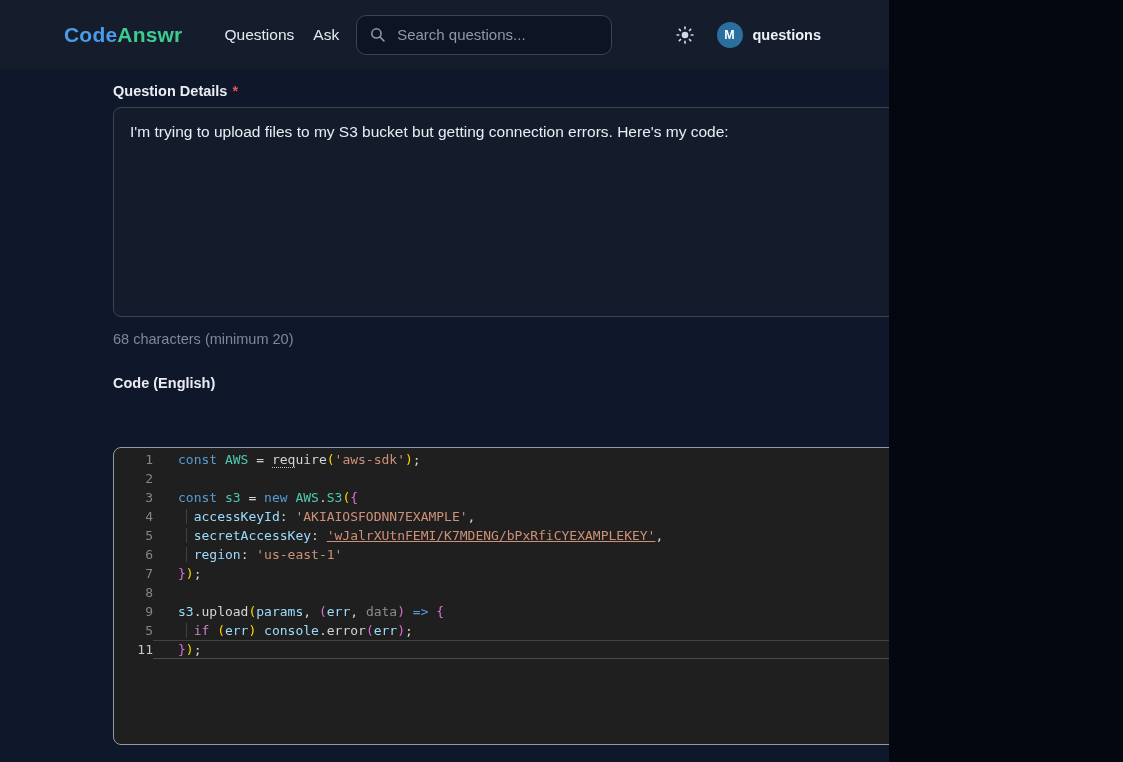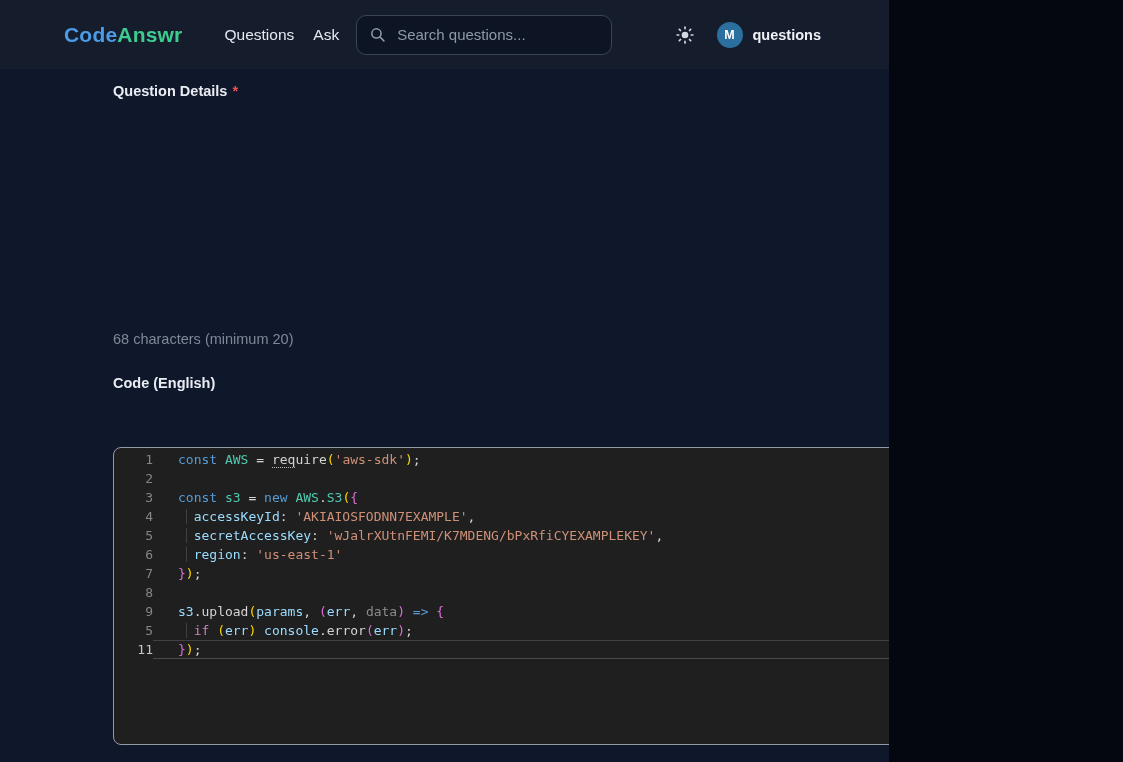--- a/index.html
+++ b/index.html
@@ -113,20 +113,21 @@
       <span class="username">questions</span>
     </div>
   </header>
 
   <main class="main">
 
     <div class="field-label details-label">
       <span>Question Details</span><span class="req">*</span>
     </div>
 
+    <textarea class="q-textarea" spellcheck="false" style="">I'm trying to upload files to my S3 bucket but getting connection errors. Here's my code:</textarea>
     <div class="resize-handle"></div>
 
     <div class="char-count">68 characters (minimum 20)</div>
 
     <div class="field-label code-label">Code (English)</div>
 
 
     <div class="editor">
       <div class="code-lines">
           <div class="cl">
@@ -140,21 +141,21 @@
           <div class="cl">
             <span class="ln">3</span>
             <span class="lc"><span style="color: rgb(86, 156, 214);">const </span><span style="color: rgb(78, 201, 176);">s3</span><span style="color: rgb(212, 212, 212);"> = </span><span style="color: rgb(86, 156, 214);">new </span><span style="color: rgb(78, 201, 176);">AWS</span><span style="color: rgb(212, 212, 212);">.</span><span style="color: rgb(78, 201, 176);">S3</span><span style="color: rgb(255, 215, 0);">(</span><span style="color: rgb(218, 112, 214);">{</span></span>
           </div>
           <div class="cl">
             <span class="ln">4</span>
             <span class="lc"><span class="guide" style="color: rgb(212, 212, 212);">  </span><span style="color: rgb(156, 220, 254); text-align: right;">accessKeyId</span><span style="color: rgb(212, 212, 212);">: </span><span style="color: rgb(206, 145, 120);">'AKIAIOSFODNN7EXAMPLE'</span><span style="color: rgb(212, 212, 212);">,</span></span>
           </div>
           <div class="cl">
             <span class="ln">5</span>
-            <span class="lc"><span class="guide" style="color: rgb(212, 212, 212);">  </span><span style="color: rgb(156, 220, 254);">secretAccessKey</span><span style="color: rgb(212, 212, 212);">: </span><span style="color: rgb(206, 145, 120);">'wJalrXUtnFEMI/K7MDENG/bPxRfiCYEXAMPLEKEY'</span><span style="color: rgb(212, 212, 212);">,</span></span>
+            <span class="lc"><span class="guide" style="color: rgb(212, 212, 212);">  </span><span style="color: rgb(156, 220, 254);">secretAccessKey</span><span style="color: rgb(212, 212, 212);">: </span><span style="color: rgb(206, 145, 120); text-decoration: underline;">'wJalrXUtnFEMI/K7MDENG/bPxRfiCYEXAMPLEKEY'</span><span style="color: rgb(212, 212, 212);">,</span></span>
           </div>
           <div class="cl">
             <span class="ln">6</span>
             <span class="lc"><span class="guide" style="color: rgb(212, 212, 212);">  </span><span style="color: rgb(156, 220, 254);">region</span><span style="color: rgb(212, 212, 212);">: </span><span style="color: rgb(206, 145, 120);">'us-east-1'</span></span>
           </div>
           <div class="cl">
             <span class="ln">7</span>
             <span class="lc"><span style="color: rgb(218, 112, 214);">}</span><span style="color: rgb(255, 215, 0);">)</span><span style="color: rgb(212, 212, 212);">;</span></span>
           </div>
           <div class="cl">

